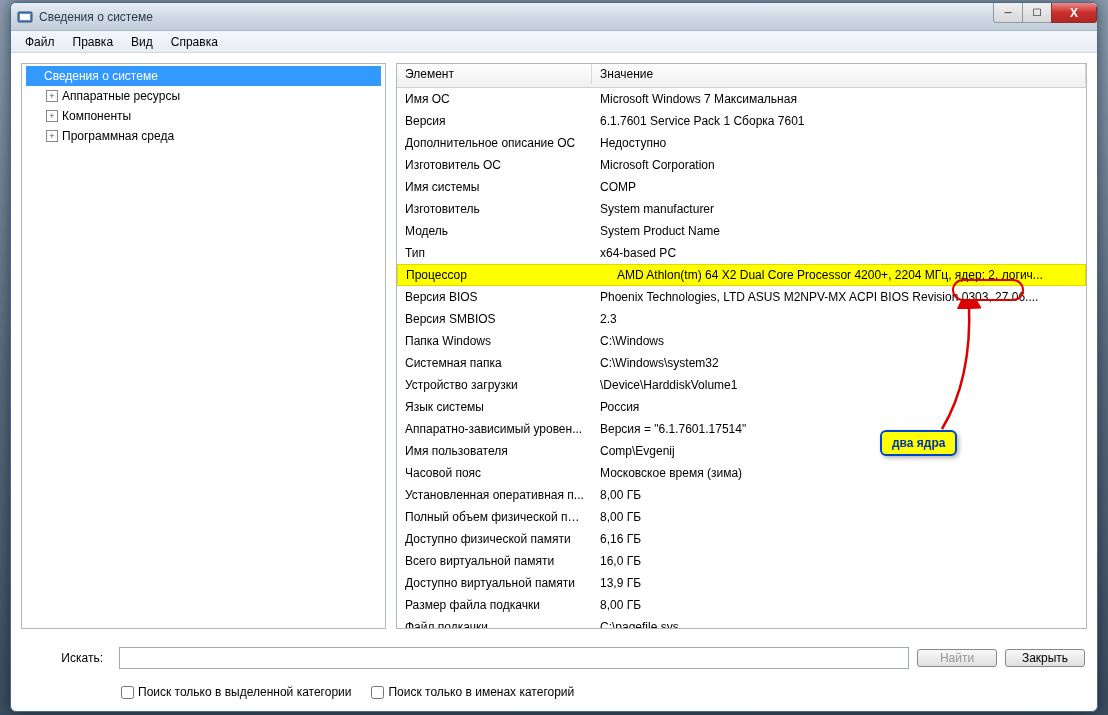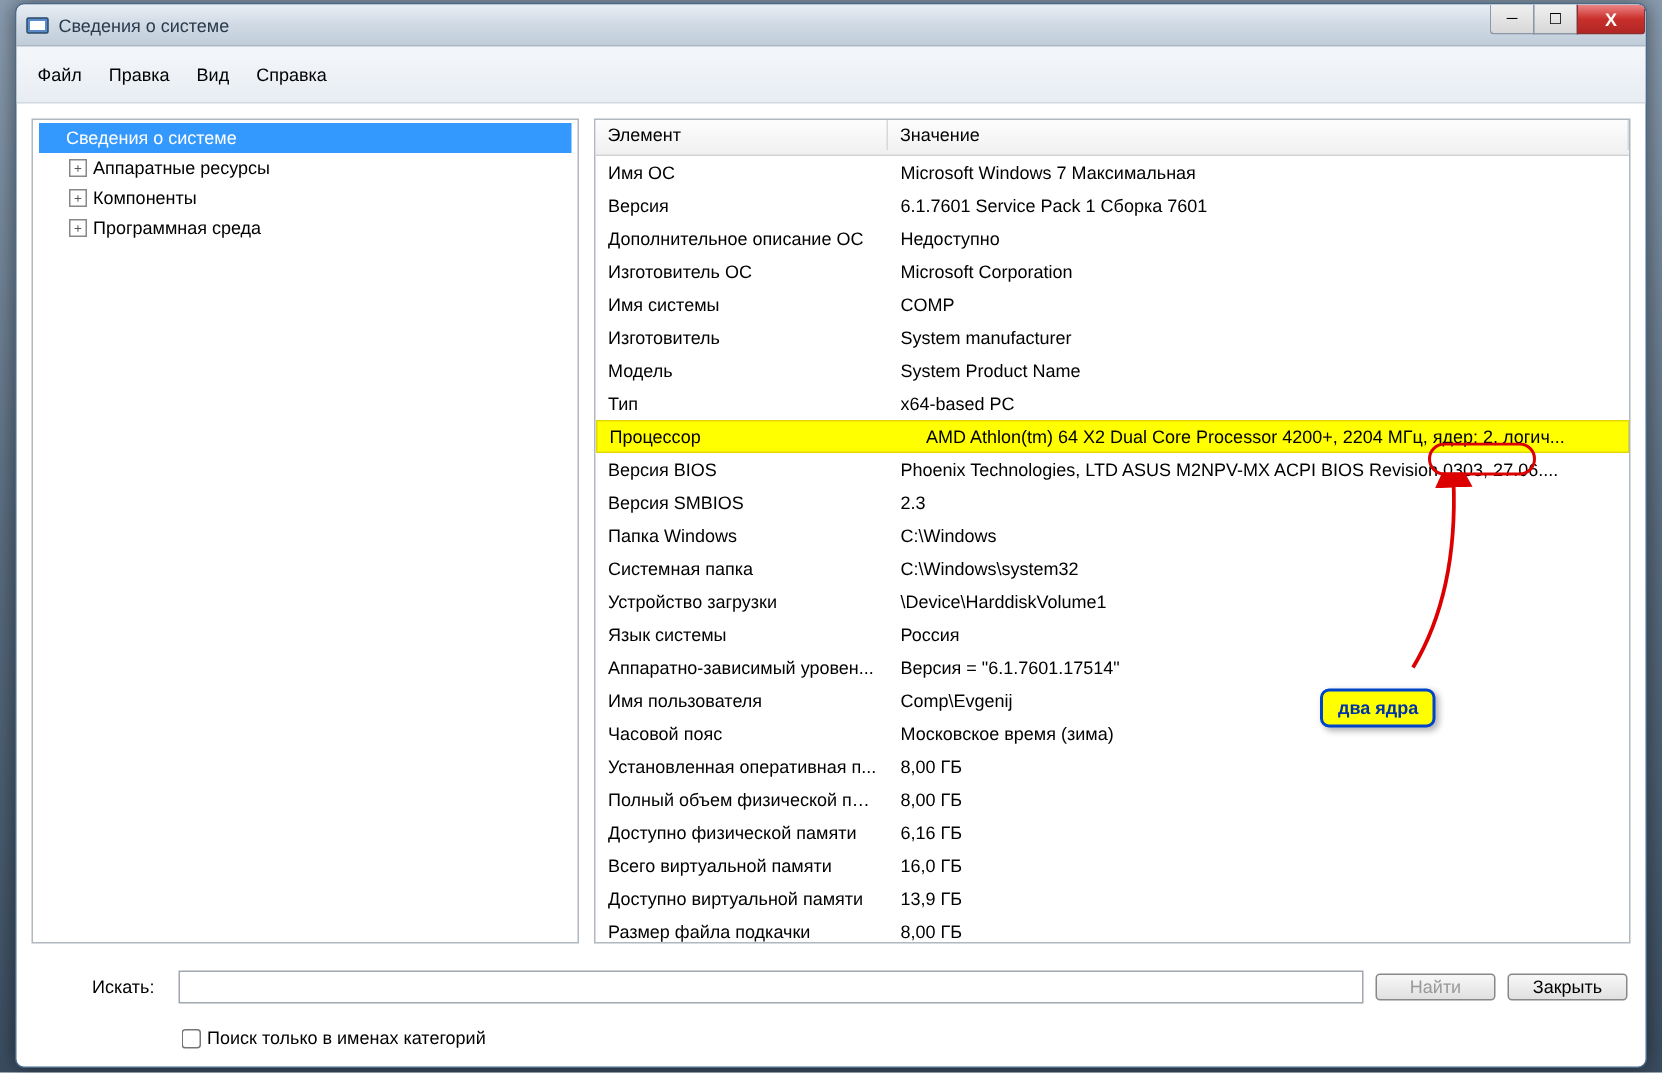--- a/index.html
+++ b/index.html
@@ -56,21 +56,21 @@
     .win-btn.min { border-bottom-left-radius: 3px; }
     .win-btn.close {
       width: 46px;
       background: linear-gradient(180deg, #e88 0%, #c9302c 50%, #b02623 100%);
       color: #fff;
       border-bottom-right-radius: 3px;
       border-color: #8a3030;
     }
     .win-btn.close span { font-weight: bold; font-size: 12px; }
     .menubar {
-      height: 38px;
+      height: 22px;
       background: linear-gradient(180deg, #f4f7fa 0%, #e8edf3 100%);
       border-bottom: 1px solid #d0d8e0;
       display: flex;
       align-items: center;
       padding: 0 6px;
       gap: 2px;
     }
     .menu-item {
       padding: 2px 8px;
       cursor: pointer;
@@ -393,33 +393,37 @@
 
       <div class="anno-circle" style="left:555px; top:215px; width:72px; height:22px; border-radius:12px;"></div>
       <svg class="anno-arrow" style="left:530px; top:235px; width:60px; height:140px;">
         <defs>
           <marker id="ah" markerWidth="10" markerHeight="10" refX="2" refY="5" orient="auto">
             <path d="M0,0 L10,5 L0,10 Z" fill="#d00"></path>
           </marker>
         </defs>
         <path d="M 15 130 Q 45 80 42 5" stroke="#d00" stroke-width="2.5" fill="none" marker-end="url(#ah)"></path>
       </svg>
-      <div class="anno-callout" style="left:483px; top:379px;">два ядра</div>
+      <div class="anno-callout" style="left:483px; top:366px;">два ядра</div>
     </div>
 
   </div>
 
   <div class="bottom-bar">
     <div class="search-row">
       <span class="search-label">Искать:</span>
       <input class="search-input" type="text" style="">
       <button class="btn" disabled="">Найти</button>
       <button class="btn">Закрыть</button>
     </div>
     <div class="check-row">
       <label class="check-item">
         <input type="checkbox" style="">
+        <span>Поиск только в выделенной категории</span>
+      </label>
+      <label class="check-item">
+        <input type="checkbox" style="">
         <span>Поиск только в именах категорий</span>
       </label>
     </div>
   </div>
 
 </div>
 
 </body></html>

